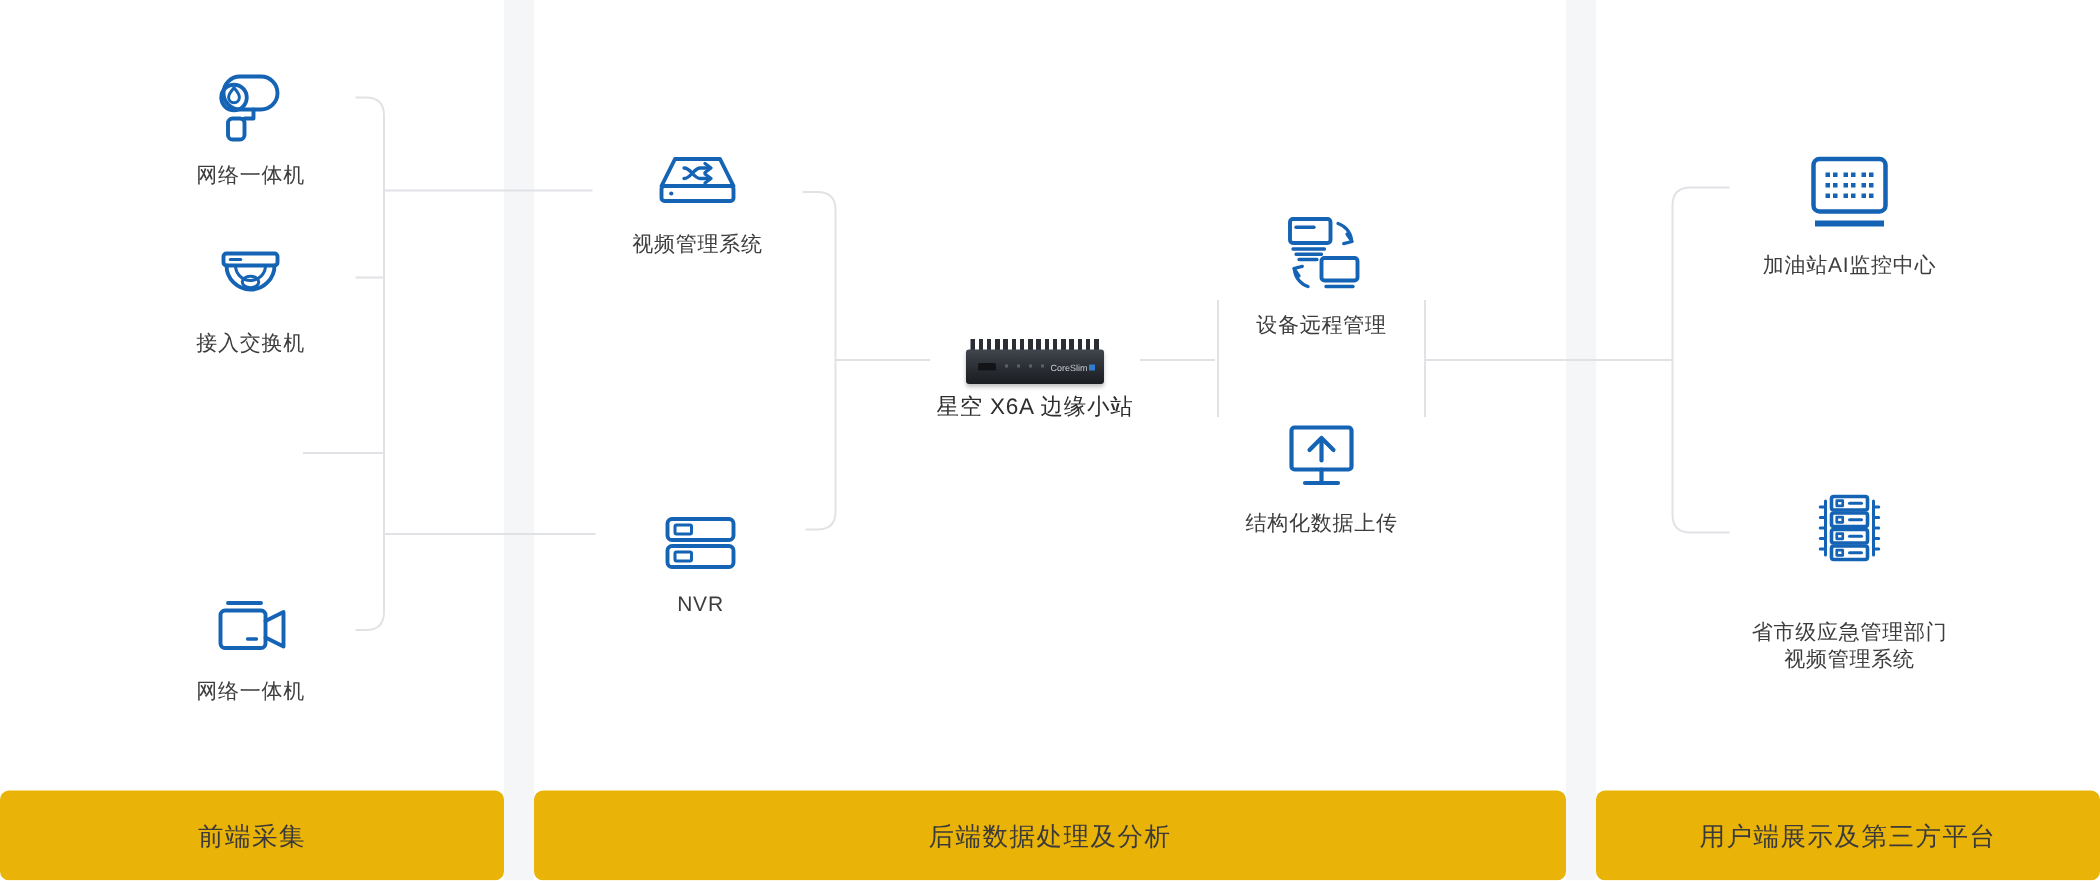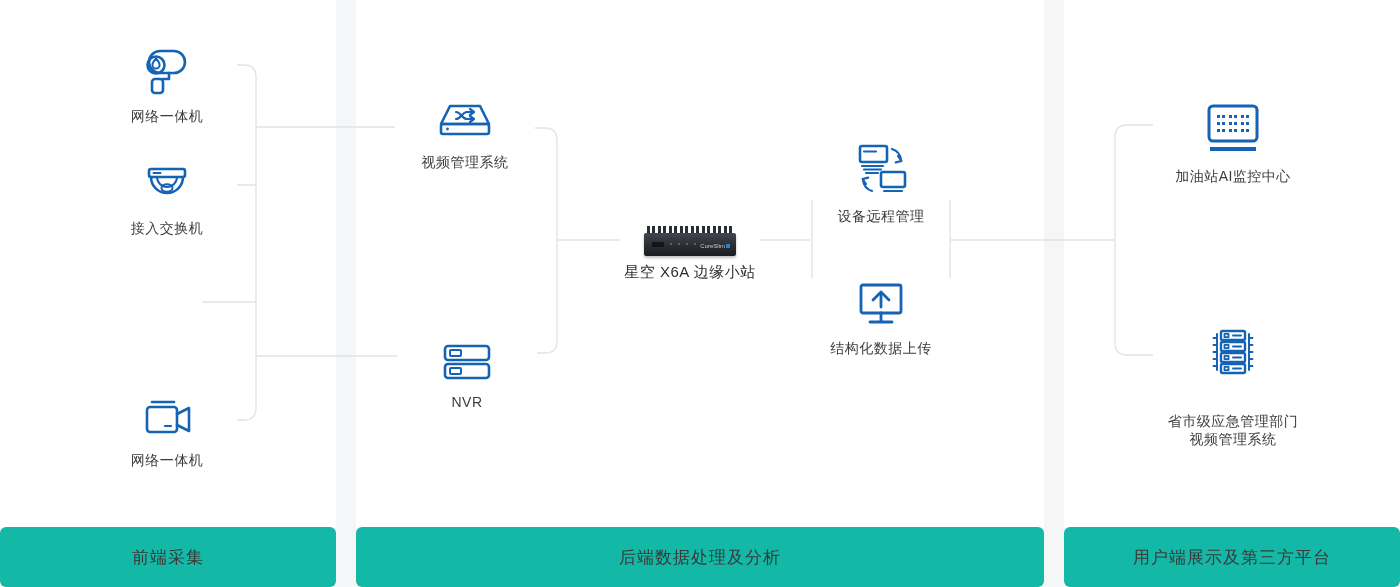--- a/index.html
+++ b/index.html
@@ -5,21 +5,21 @@
   html,body{margin:0;padding:0;background:#ffffff;}
   #canvas{
     position:relative;width:1400px;height:587px;overflow:hidden;
     font-family:"Liberation Sans","DejaVu Sans",sans-serif;background:#ffffff;
   }
   .gap-band{position:absolute;top:0;bottom:0;width:20px;background:#f5f6f8;}
   #connectors{position:absolute;left:0;top:0;pointer-events:none;}
   .node{position:absolute;display:flex;flex-direction:column;}
   .icon-wrap{display:flex;align-items:center;justify-content:center;background:#ffffff;padding:2px 6px;}
   .node-label{margin-top:7px;font-size:14px;color:#3d3d3d;letter-spacing:0.5px;text-align:center;line-height:18px;white-space:nowrap;}
-  .footer-bar{position:absolute;top:527px;height:60px;background:#14b8a6;border-radius:6px;
+  .footer-bar{position:absolute;top:527px;height:60px;background:#eab308;border-radius:6px;
     display:flex;align-items:center;justify-content:center;}
   .footer-label{font-size:17px;color:#3a3a3a;font-weight:500;letter-spacing:1px;}
   
   .edge-device{position:relative;width:92px;height:30px;}
   .edge-fins{position:absolute;left:3px;right:3px;top:0;height:9px;
     background:repeating-linear-gradient(90deg,#2b2e34 0 3px,rgba(0,0,0,0) 3px 5.5px);}
   .edge-chassis{position:absolute;left:0;right:0;top:7px;bottom:0;border-radius:2px;
     background:linear-gradient(#41454d,#24272c 70%,#1b1d21);box-shadow:0 2px 3px rgba(0,0,0,0.25);}
   .edge-slot{position:absolute;left:8px;bottom:9px;width:12px;height:5px;background:#121418;border-radius:1px;}
   .edge-dots{position:absolute;left:26px;bottom:11px;width:26px;height:2px;

